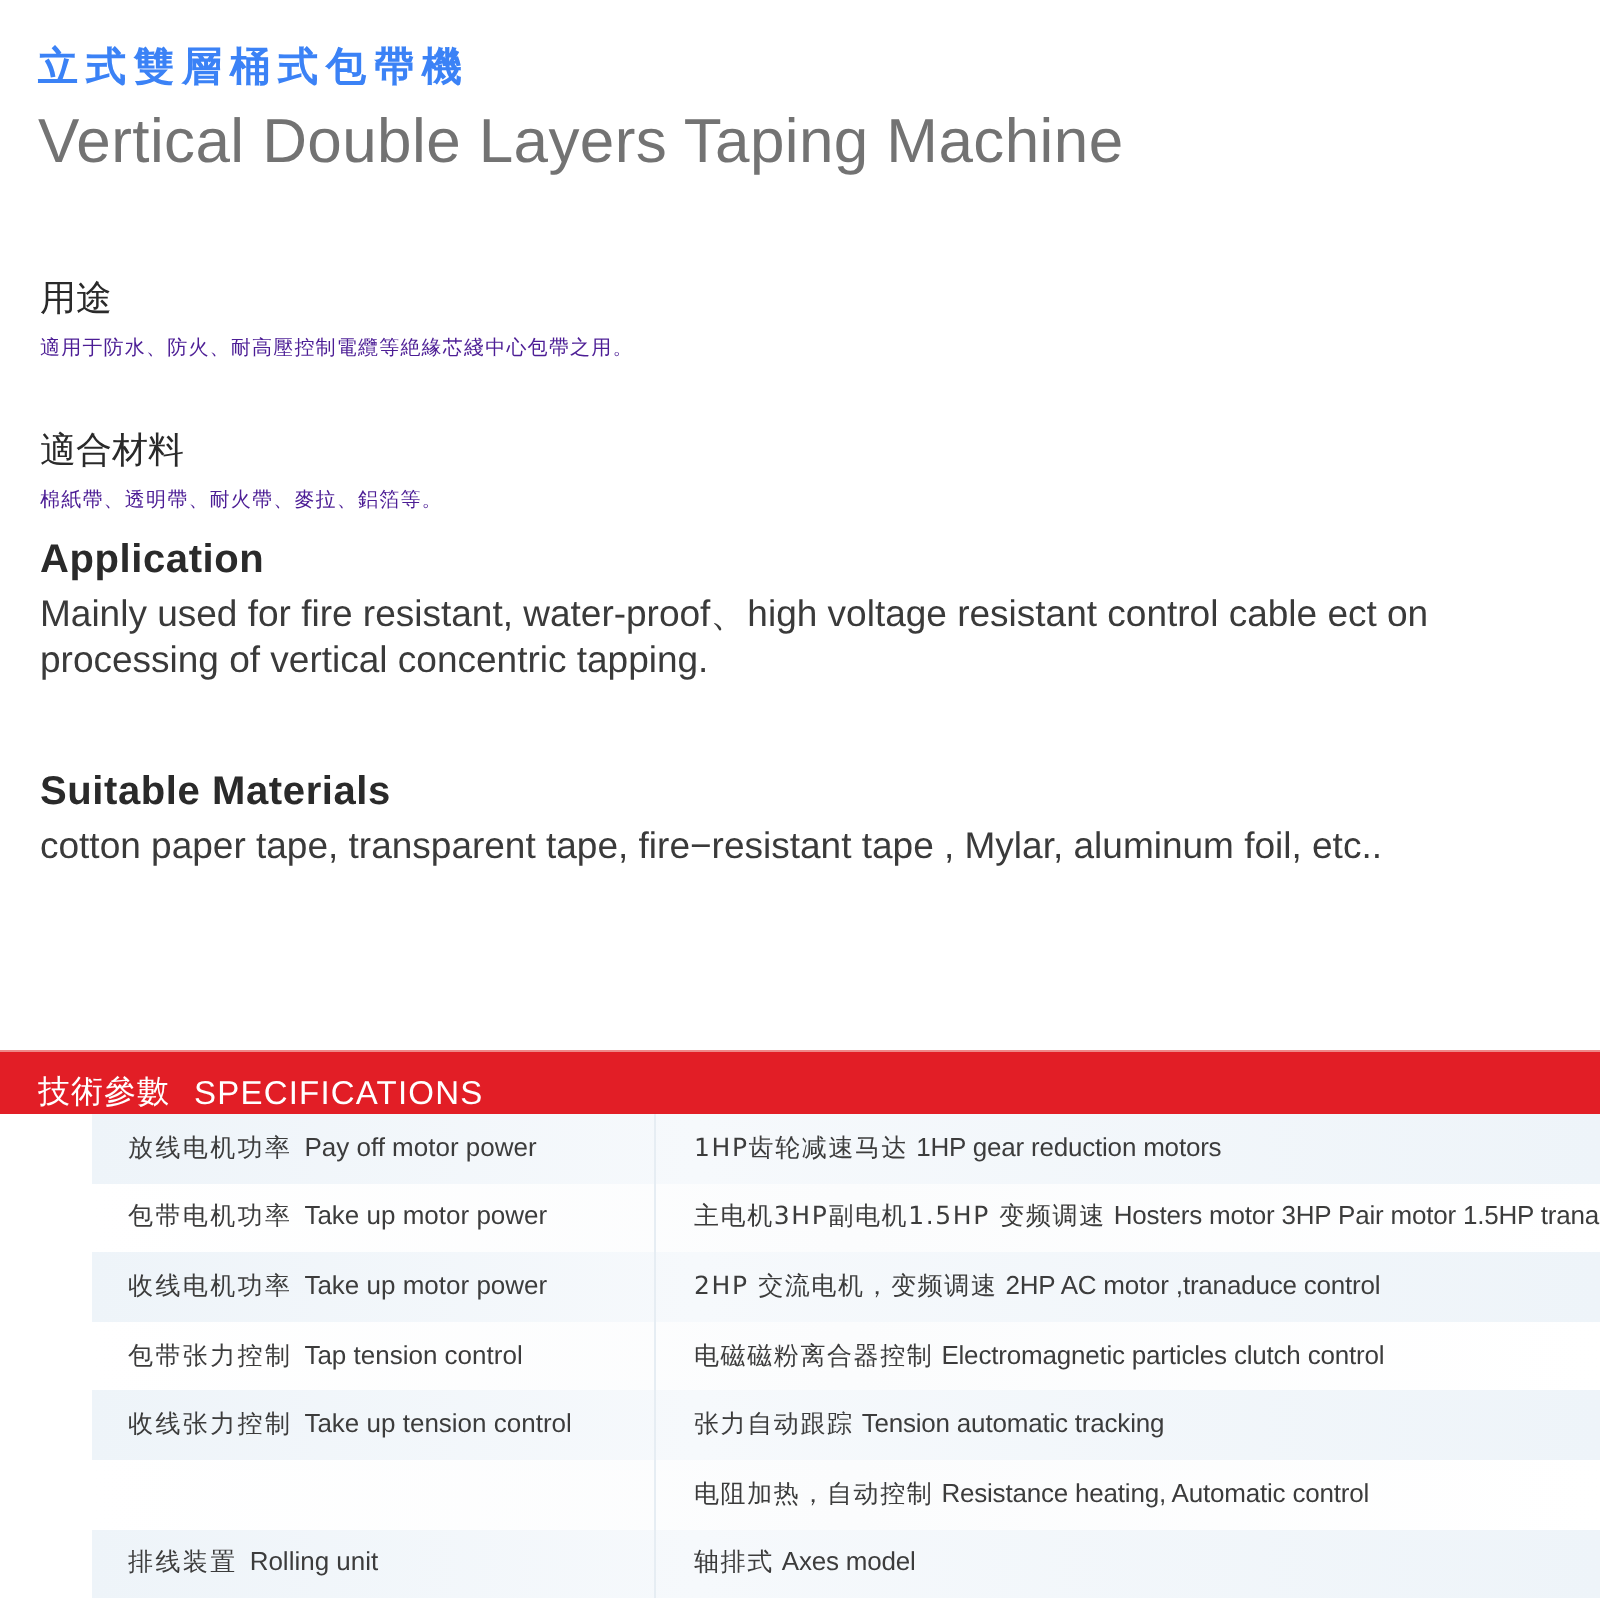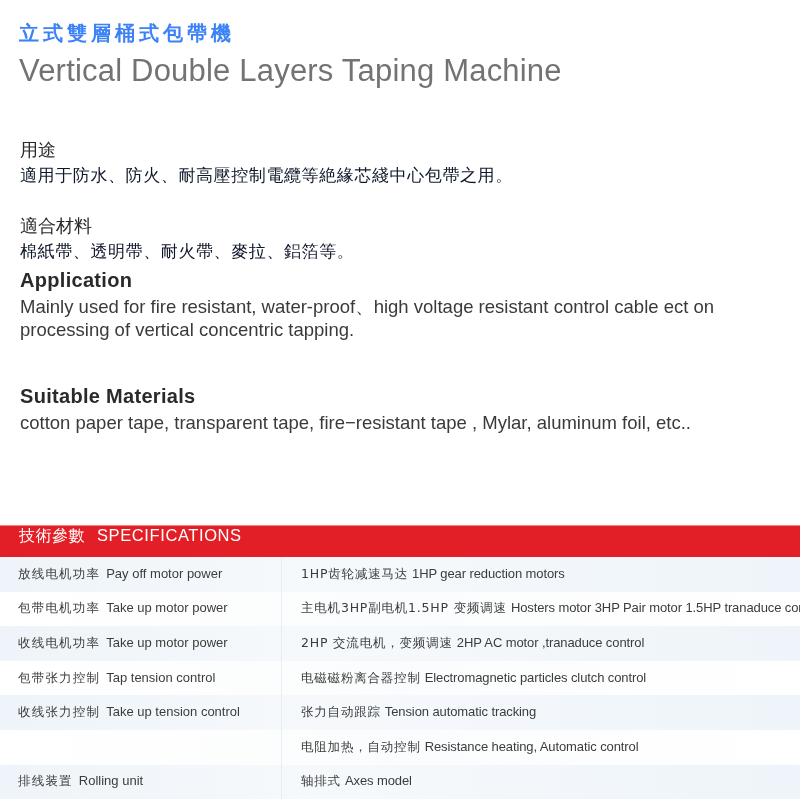--- a/index.html
+++ b/index.html
@@ -12,45 +12,45 @@
       line-height: 40px;
     }
     .title-en {
       position: absolute; left: 19px; top: 52px;
       font-family: "Liberation Sans", sans-serif;
       font-size: 31px; color: #737373; line-height: 38px; letter-spacing: 0.2px;
     }
 
     .section { position: absolute; left: 20px; }
     .cn-head { font-size: 18px; color: #2a2a2a; line-height: 24px; }
-    .cn-body { font-size: 17px; color: #0f172a; line-height: 22px; letter-spacing: 0.6px; }
+    .cn-body { font-size: 10px; color: #4c1d95; line-height: 22px; letter-spacing: 0.6px; }
 
     .en-head {
       font-family: "Liberation Sans", sans-serif;
       font-size: 20px; font-weight: bold; color: #2a2a2a; line-height: 24px; letter-spacing: 0.3px;
     }
     .en-body {
       font-family: "Liberation Sans", sans-serif;
       font-size: 18.5px; color: #3a3a3a; line-height: 23px;
     }
 
     .spec-bar {
       position: absolute; left: 0; top: 525px; width: 800px; height: 32px;
       background: #e21e26;
       border-top: 1px solid #e88;
-      display: flex; align-items: flex-start; padding-left: 19px;
+      display: flex; align-items: flex-end; padding-left: 19px;
       color: #ffffff; font-size: 16px; letter-spacing: 0.5px;
     }
     .spec-bar .cn { margin-right: 12px; }
     .spec-bar .en { font-family: "Liberation Sans", sans-serif; font-size: 16.5px; letter-spacing: 0.6px; }
 
     .spec-table { position: absolute; left: 0; top: 557px; width: 800px; }
     .spec-row {
       height: 34.6px; display: flex; align-items: center; position: relative;
-      font-size: 12.5px; color: #3c3c3c;
+      font-size: 12.5px; color: #3c3c3c; margin-left: 46px;
     }
     .spec-row.odd  { background: linear-gradient(to right, #eef4f9, #f6f9fc 40%, #eef4f9); }
     .spec-row.even { background: linear-gradient(to right, #ffffff, #fbfcfd 50%, #ffffff); }
     .spec-row .col-a { position: absolute; left: 18px; white-space: nowrap; }
     .spec-row .col-b { position: absolute; left: 301px; white-space: nowrap; letter-spacing: -0.1px; }
     .spec-row .divider {
       position: absolute; left: 281px; top: 0; bottom: 0; width: 1px; background: #e6edf3;
     }
     .spec-row .cn-part { letter-spacing: 1.2px; margin-right: 6px; }
     .spec-row .en-part { font-family: "Liberation Sans", sans-serif; font-size: 13px; }

